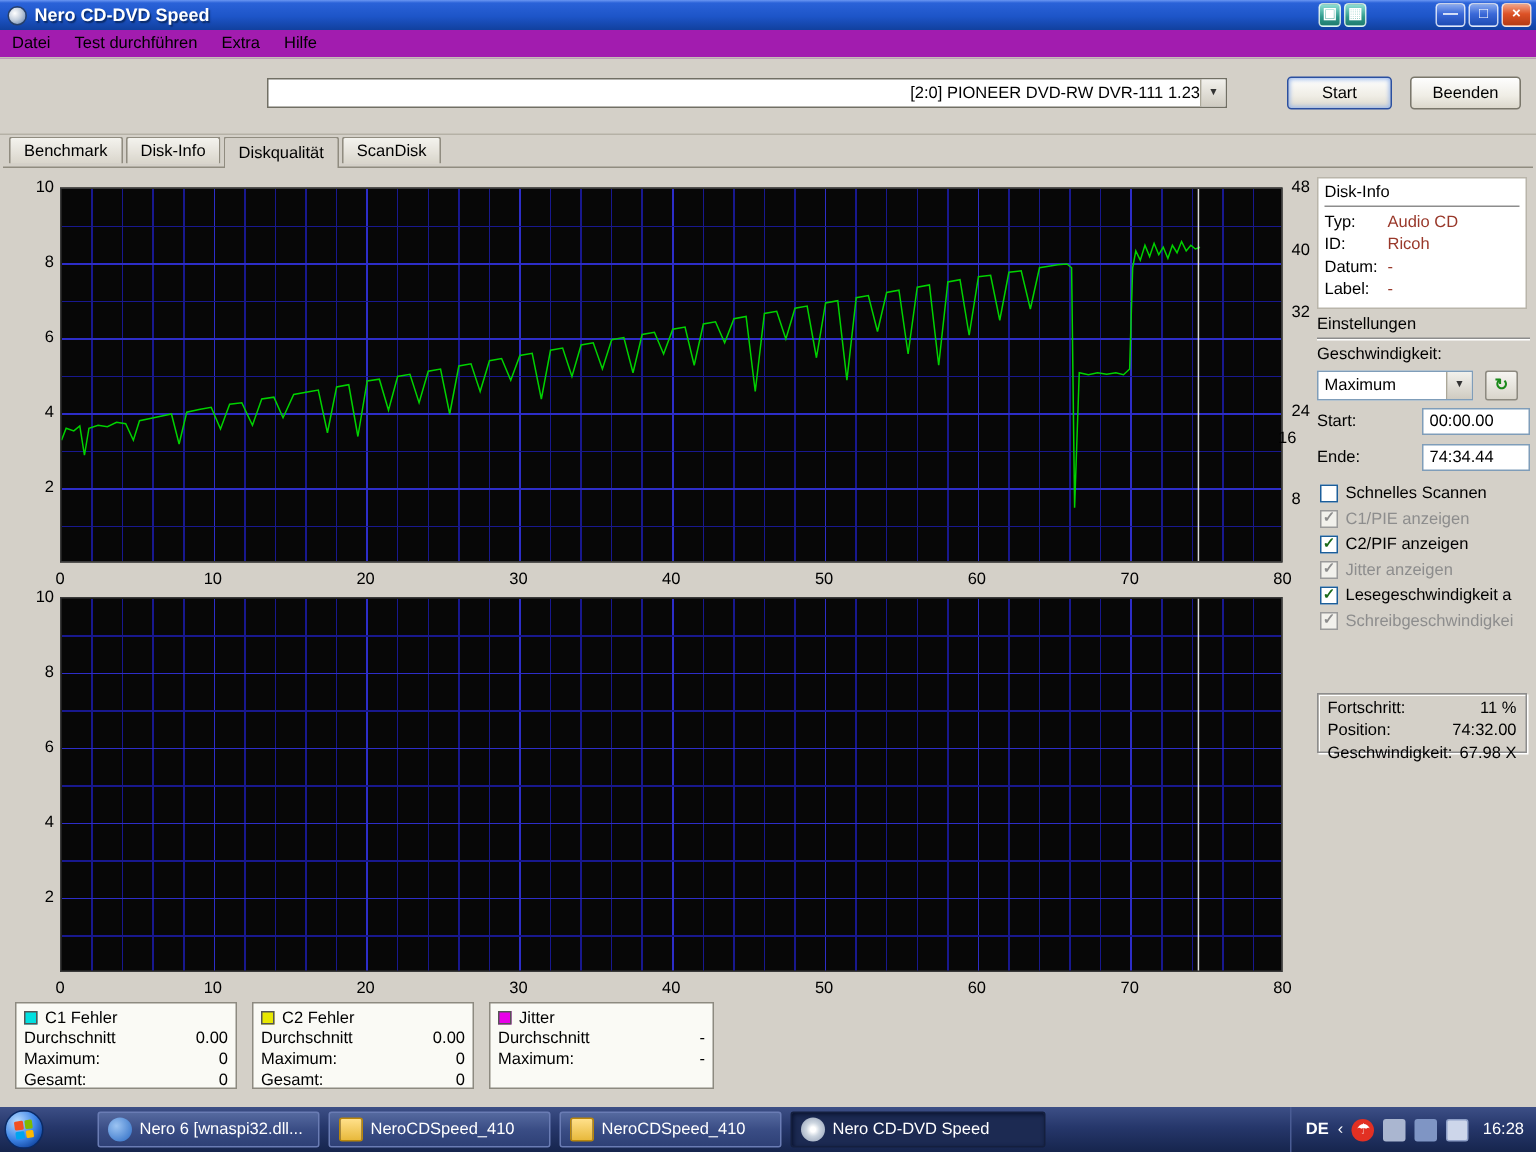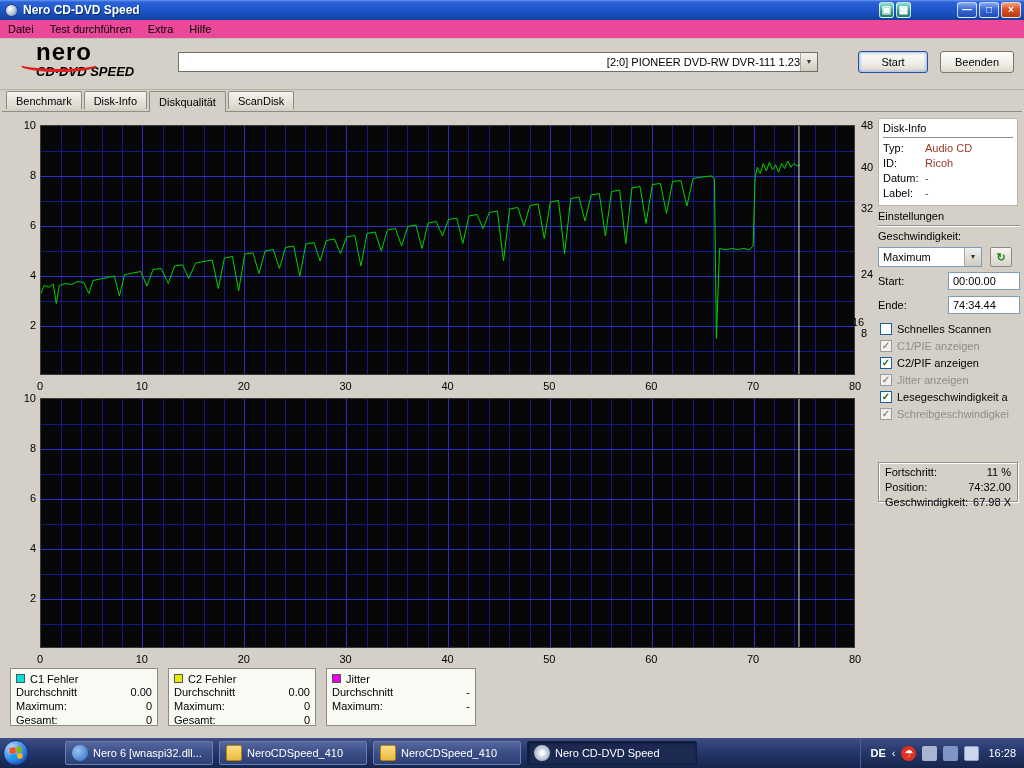--- a/index.html
+++ b/index.html
@@ -13,21 +13,21 @@
     background:radial-gradient(circle at 35% 35%,#fff,#c4cfdd 45%,#5a7aa8)}
   .title{flex:1;font-weight:bold;font-size:12px;text-shadow:1px 1px 1px #0a2a66}
   .winbtns{display:flex;gap:2px;align-items:center}
   .wb{width:20px;height:16px;border-radius:3px;border:1px solid rgba(255,255,255,.75);color:#fff;font-size:10px;line-height:13px;text-align:center;font-weight:bold}
   .wb.teal{width:15px;background:linear-gradient(#8fe0d4,#2f9a8c 60%,#1f7a6e)}
   .wb.min,.wb.max{background:linear-gradient(#89a9ee,#3a68d8 45%,#1e4cb4)}
   .wb.close{background:linear-gradient(#f0a286,#dd5226 45%,#b23a14)}
   .gap40{width:42px}
 
   
-  .menubar{position:absolute;top:20px;left:0;right:0;height:19px;display:flex;align-items:center;background:#ec4899;border-bottom:1px solid #c3bfb5}
+  .menubar{position:absolute;top:20px;left:0;right:0;height:19px;display:flex;align-items:center;background:#a21caf;border-bottom:1px solid #c3bfb5}
   .menuitem{padding:0 8px;line-height:19px}
   .toolbar{position:absolute;top:39px;left:0;right:0;height:51px;border-bottom:1px solid #b5b1a6}
   .logo{position:absolute;left:36px;top:1px;width:150px;height:48px}
   .logo .l1{font-weight:bold;font-size:24px;line-height:24px;letter-spacing:1px}
   .swoosh{position:absolute;left:-18px;top:16px;width:82px;height:16px;border:2px solid transparent;border-bottom:3px solid #e02020;border-radius:50%}
   .logo .l2{font-style:italic;font-weight:bold;font-size:13px;line-height:16px}
   .drivecombo{position:absolute;left:178px;top:13px;width:640px;height:20px;border:1px solid #716f64;background:#fff;display:flex}
   .drivetext{flex:1;text-align:right;line-height:18px;white-space:nowrap;overflow:hidden}
   .dd{width:17px;border-left:1px solid #aca899;background:linear-gradient(#f2f1ec,#cfcbc1);font-size:7px;line-height:18px;text-align:center;color:#333}
   .btn{position:absolute;top:12px;height:22px;border-radius:3px;text-align:center;line-height:20px;
@@ -129,25 +129,20 @@
 </div>
 
 <div class="menubar">
   <span class="menuitem">Datei</span>
   <span class="menuitem">Test durchführen</span>
   <span class="menuitem">Extra</span>
   <span class="menuitem">Hilfe</span>
 </div>
 
 <div class="toolbar">
-  <div class="logo">
-    <div class="l1">nero</div>
-    <div class="swoosh"></div>
-    <div class="l2">CD·DVD SPEED</div>
-  </div>
   <div class="drivecombo">
     <span class="drivetext">[2:0]  PIONEER DVD-RW  DVR-111 1.23</span>
     <span class="dd">▼</span>
   </div>
   <div class="btn" id="startBtn">Start</div>
   <div class="btn" id="quitBtn">Beenden</div>
 </div>
 
 <div class="tabstrip">
   <span class="tab">Benchmark</span>
@@ -217,21 +212,21 @@
     <div class="tick tx" style="left: 539.375px; top: 262px;">50</div>
     <div class="tick tx" style="left: 641.25px; top: 262px;">60</div>
     <div class="tick tx" style="left: 743.125px; top: 262px;">70</div>
     <div class="tick tx" style="left: 845px; top: 262px;">80</div>
     <div class="tick tyl" style="left: 8px; top: 201px;">2</div>
     <div class="tick tyl" style="left: 8px; top: 151px;">4</div>
     <div class="tick tyl" style="left: 8px; top: 101px;">6</div>
     <div class="tick tyl" style="left: 8px; top: 51px;">8</div>
     <div class="tick tyl" style="left: 8px; top: 1px;">10</div>
     <div class="tick tyr" style="left: 861px; top: 209.333px;">8</div>
-    <div class="tick tyr" style="left: 852px; top: 167.667px; margin-top: 30px;">16</div>
+    <div class="tick tyr" style="left: 852px; top: 167.667px;">16</div>
     <div class="tick tyr" style="left: 861px; top: 126px; margin-top: 24px;">24</div>
     <div class="tick tyr" style="left: 861px; top: 84.3333px;">32</div>
     <div class="tick tyr" style="left: 861px; top: 42.6667px;">40</div>
     <div class="tick tyr" style="left: 861px; top: 1px;">48</div>
   </div>
 <div class="chartwrap" id="bottomWrap">
   <svg class="plot" id="bottomSvg" width="815" height="250">
       <line x1="20.375" y1="0" x2="20.375" y2="250" stroke="#18188e" stroke-width="1" shape-rendering="crispEdges"></line>
       <line x1="40.75" y1="0" x2="40.75" y2="250" stroke="#18188e" stroke-width="1" shape-rendering="crispEdges"></line>
       <line x1="61.125" y1="0" x2="61.125" y2="250" stroke="#18188e" stroke-width="1" shape-rendering="crispEdges"></line>

